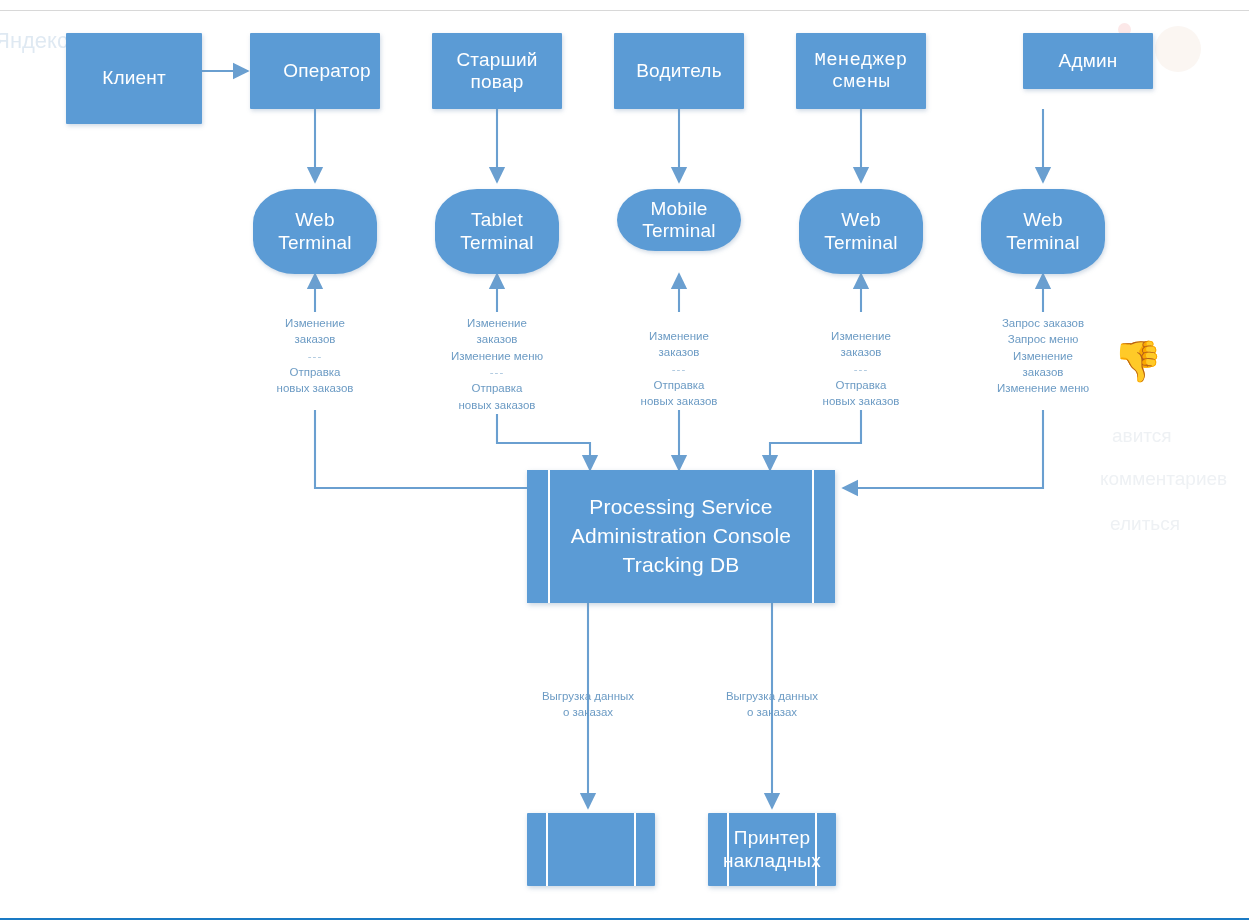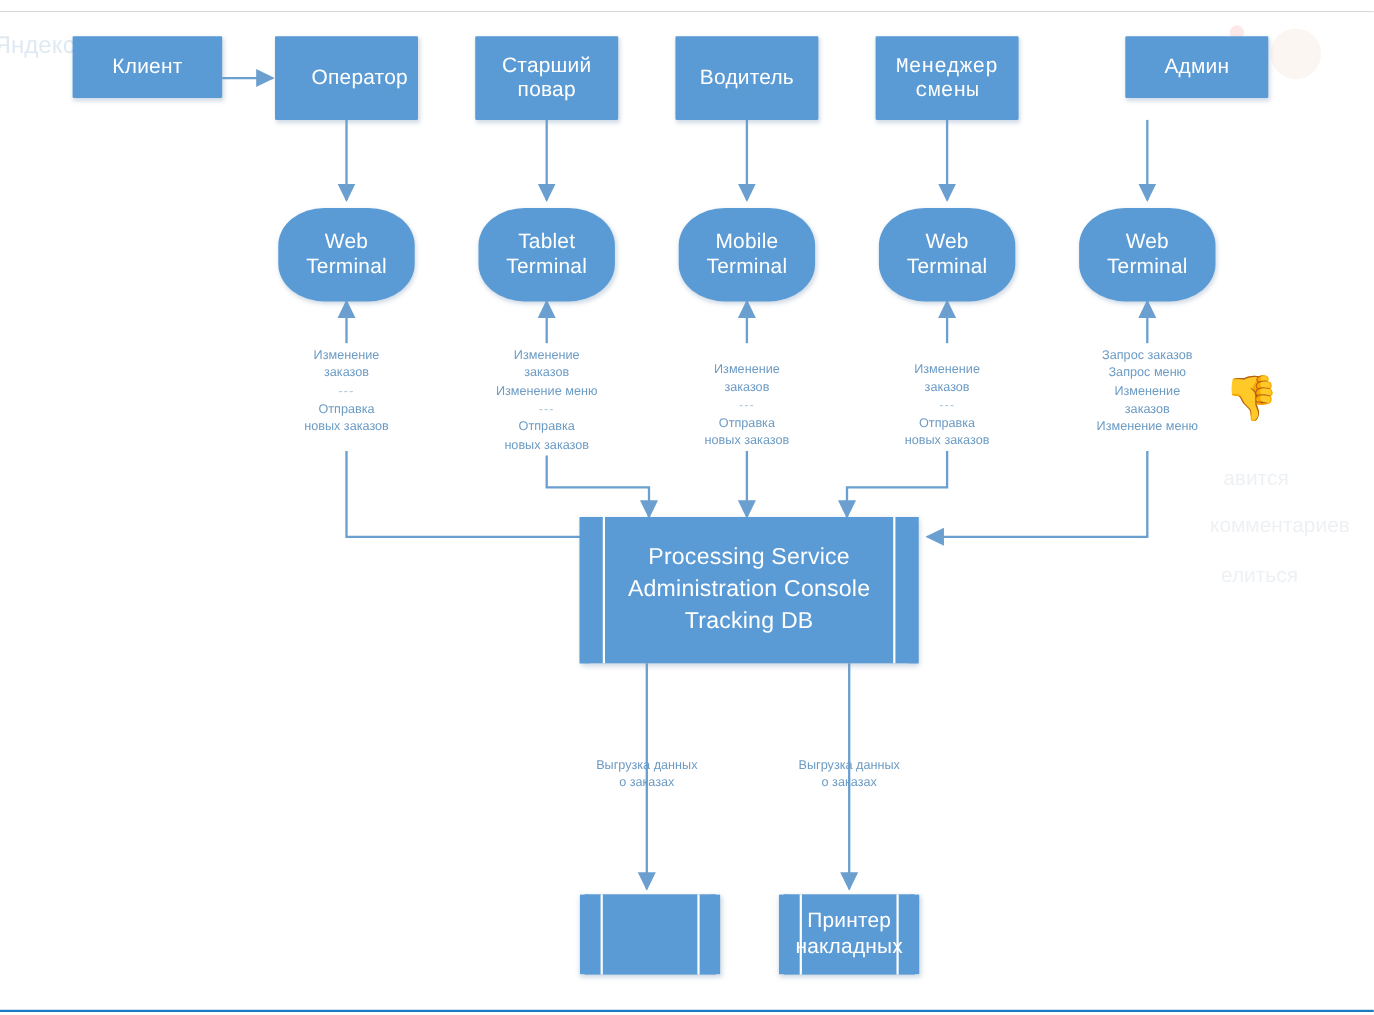--- a/index.html
+++ b/index.html
@@ -189,21 +189,21 @@
       <path d="M497,414 L497,443 L590,443 L590,470"></path>
       <path d="M679,410 L679,470"></path>
       <path d="M861,410 L861,443 L770,443 L770,470"></path>
       <path d="M1043,410 L1043,488 L843,488"></path>
 
       <path d="M588,603 L588,808"></path>
       <path d="M772,603 L772,808"></path>
     </g>
   </svg>
 
-  <div class="node actor" style="left:66px;  top:33px;  width:136px; height:56px;">
+  <div class="node actor" style="left:66px;  top:33px;  width:136px; height:91px;">
     <span>Клиент</span>
   </div>
   <div class="node actor" style="left:250px; top:33px;  width:130px; height:76px;padding-left:24px;">
     <span>Оператор</span>
   </div>
   <div class="node actor" style="left:432px; top:33px;  width:130px; height:76px;">
     <span>Старший<br>повар</span>
   </div>
   <div class="node actor" style="left:614px; top:33px;  width:130px; height:76px;">
     <span>Водитель</span>
@@ -214,21 +214,21 @@
   <div class="node actor" style="left:978px; top:33px;  width:130px; height:56px;margin-left:45px;">
     <span>Админ</span>
   </div>
 
   <div class="node terminal" style="left:253px; top:189px; width:124px; height:85px;">
     <span>Web<br>Terminal</span>
   </div>
   <div class="node terminal" style="left:435px; top:189px; width:124px; height:85px;">
     <span>Tablet<br>Terminal</span>
   </div>
-  <div class="node terminal" style="left:617px; top:189px; width:124px; height:85px;justify-content:center;">
+  <div class="node terminal" style="left:617px; top:189px; width:124px; height:62px;justify-content:center;">
     <span>Mobile<br>Terminal</span>
   </div>
   <div class="node terminal" style="left:799px; top:189px; width:124px; height:85px;">
     <span>Web<br>Terminal</span>
   </div>
   <div class="node terminal" style="left:981px; top:189px; width:124px; height:85px;">
     <span>Web<br>Terminal</span>
   </div>
 
   <div class="edge-label" style="left:315px; top:315px; transform:translateX(-50%);">

